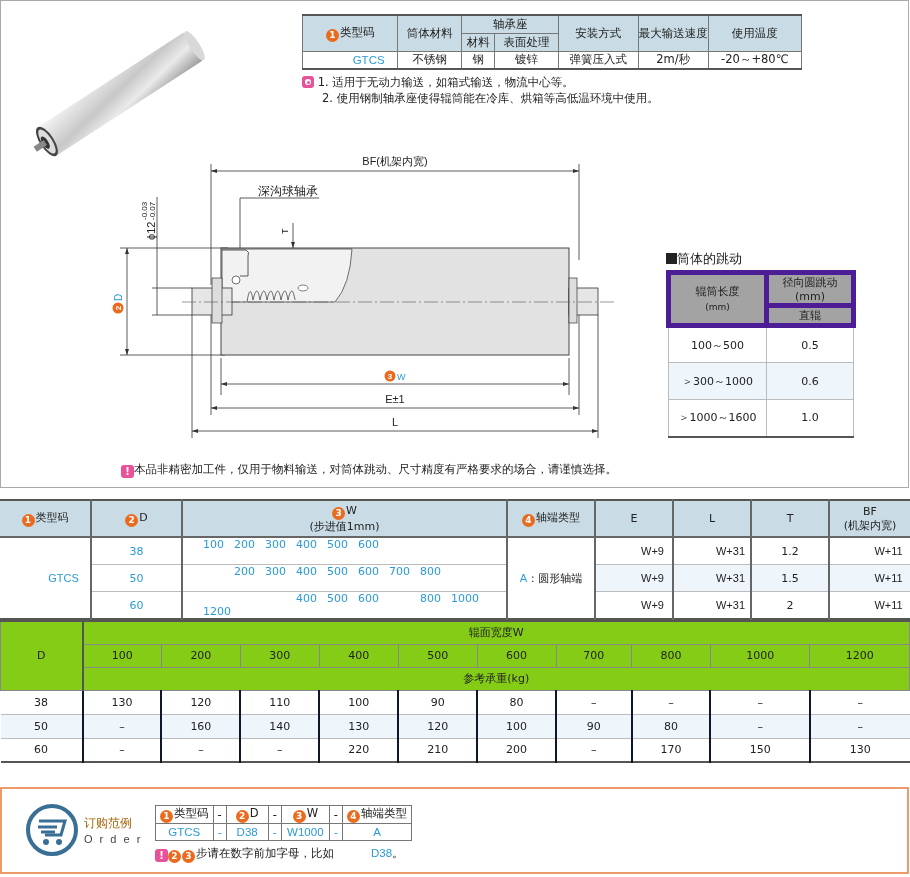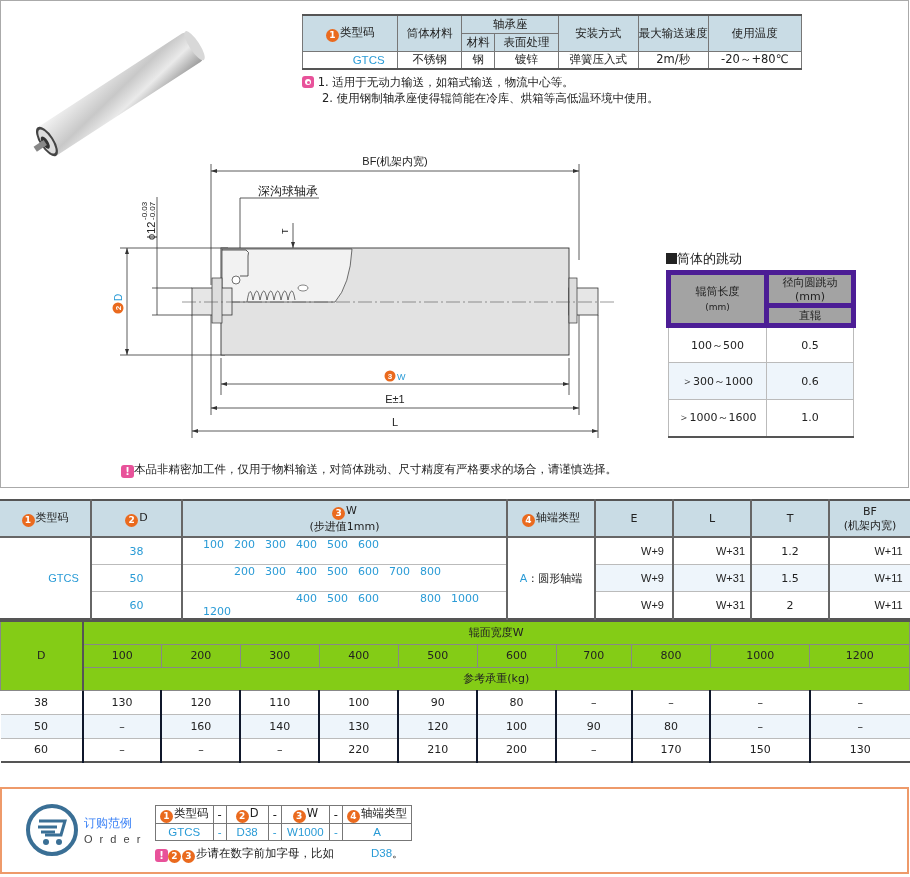--- a/index.html
+++ b/index.html
@@ -336,21 +336,21 @@
 
 <div id="order-box" class="abs"></div>
 <svg class="abs" style="left:25px;top:803px" width="54" height="54">
   <circle cx="27" cy="27" r="24" fill="none" stroke="#3a6f95" stroke-width="4"></circle>
   <path d="M14,18 L40,18 L36,32 L20,32" fill="none" stroke="#3a6f95" stroke-width="3"></path>
   <line x1="13" y1="24" x2="32" y2="24" stroke="#3a6f95" stroke-width="3"></line>
   <line x1="16" y1="29" x2="30" y2="29" stroke="#3a6f95" stroke-width="3"></line>
   <circle cx="21" cy="39" r="3" fill="#3a6f95"></circle>
     <circle cx="34" cy="39" r="3" fill="#3a6f95"></circle>
 </svg>
-<div class="abs" style="left:84px;top:815px;font-size:12px;color:#3b82f6">订购范例</div>
+<div class="abs" style="left:84px;top:815px;font-size:12px;color:#a16207">订购范例</div>
 <div class="abs" style="left:84px;top:833px;font-size:11px;color:#444;letter-spacing:2px;font-family:Liberation Sans, sans-serif">O r d e r</div>
 <table id="order-table" class="abs">
   <tbody>
       <tr>
     <td><span class="num">1</span><span>类型码</span></td>
     <td>-</td>
     <td style="width:42px"><span class="num">2</span><span>D</span></td>
     <td>-</td>
     <td style="width:48px"><span class="num">3</span><span>W</span></td>
     <td>-</td>

